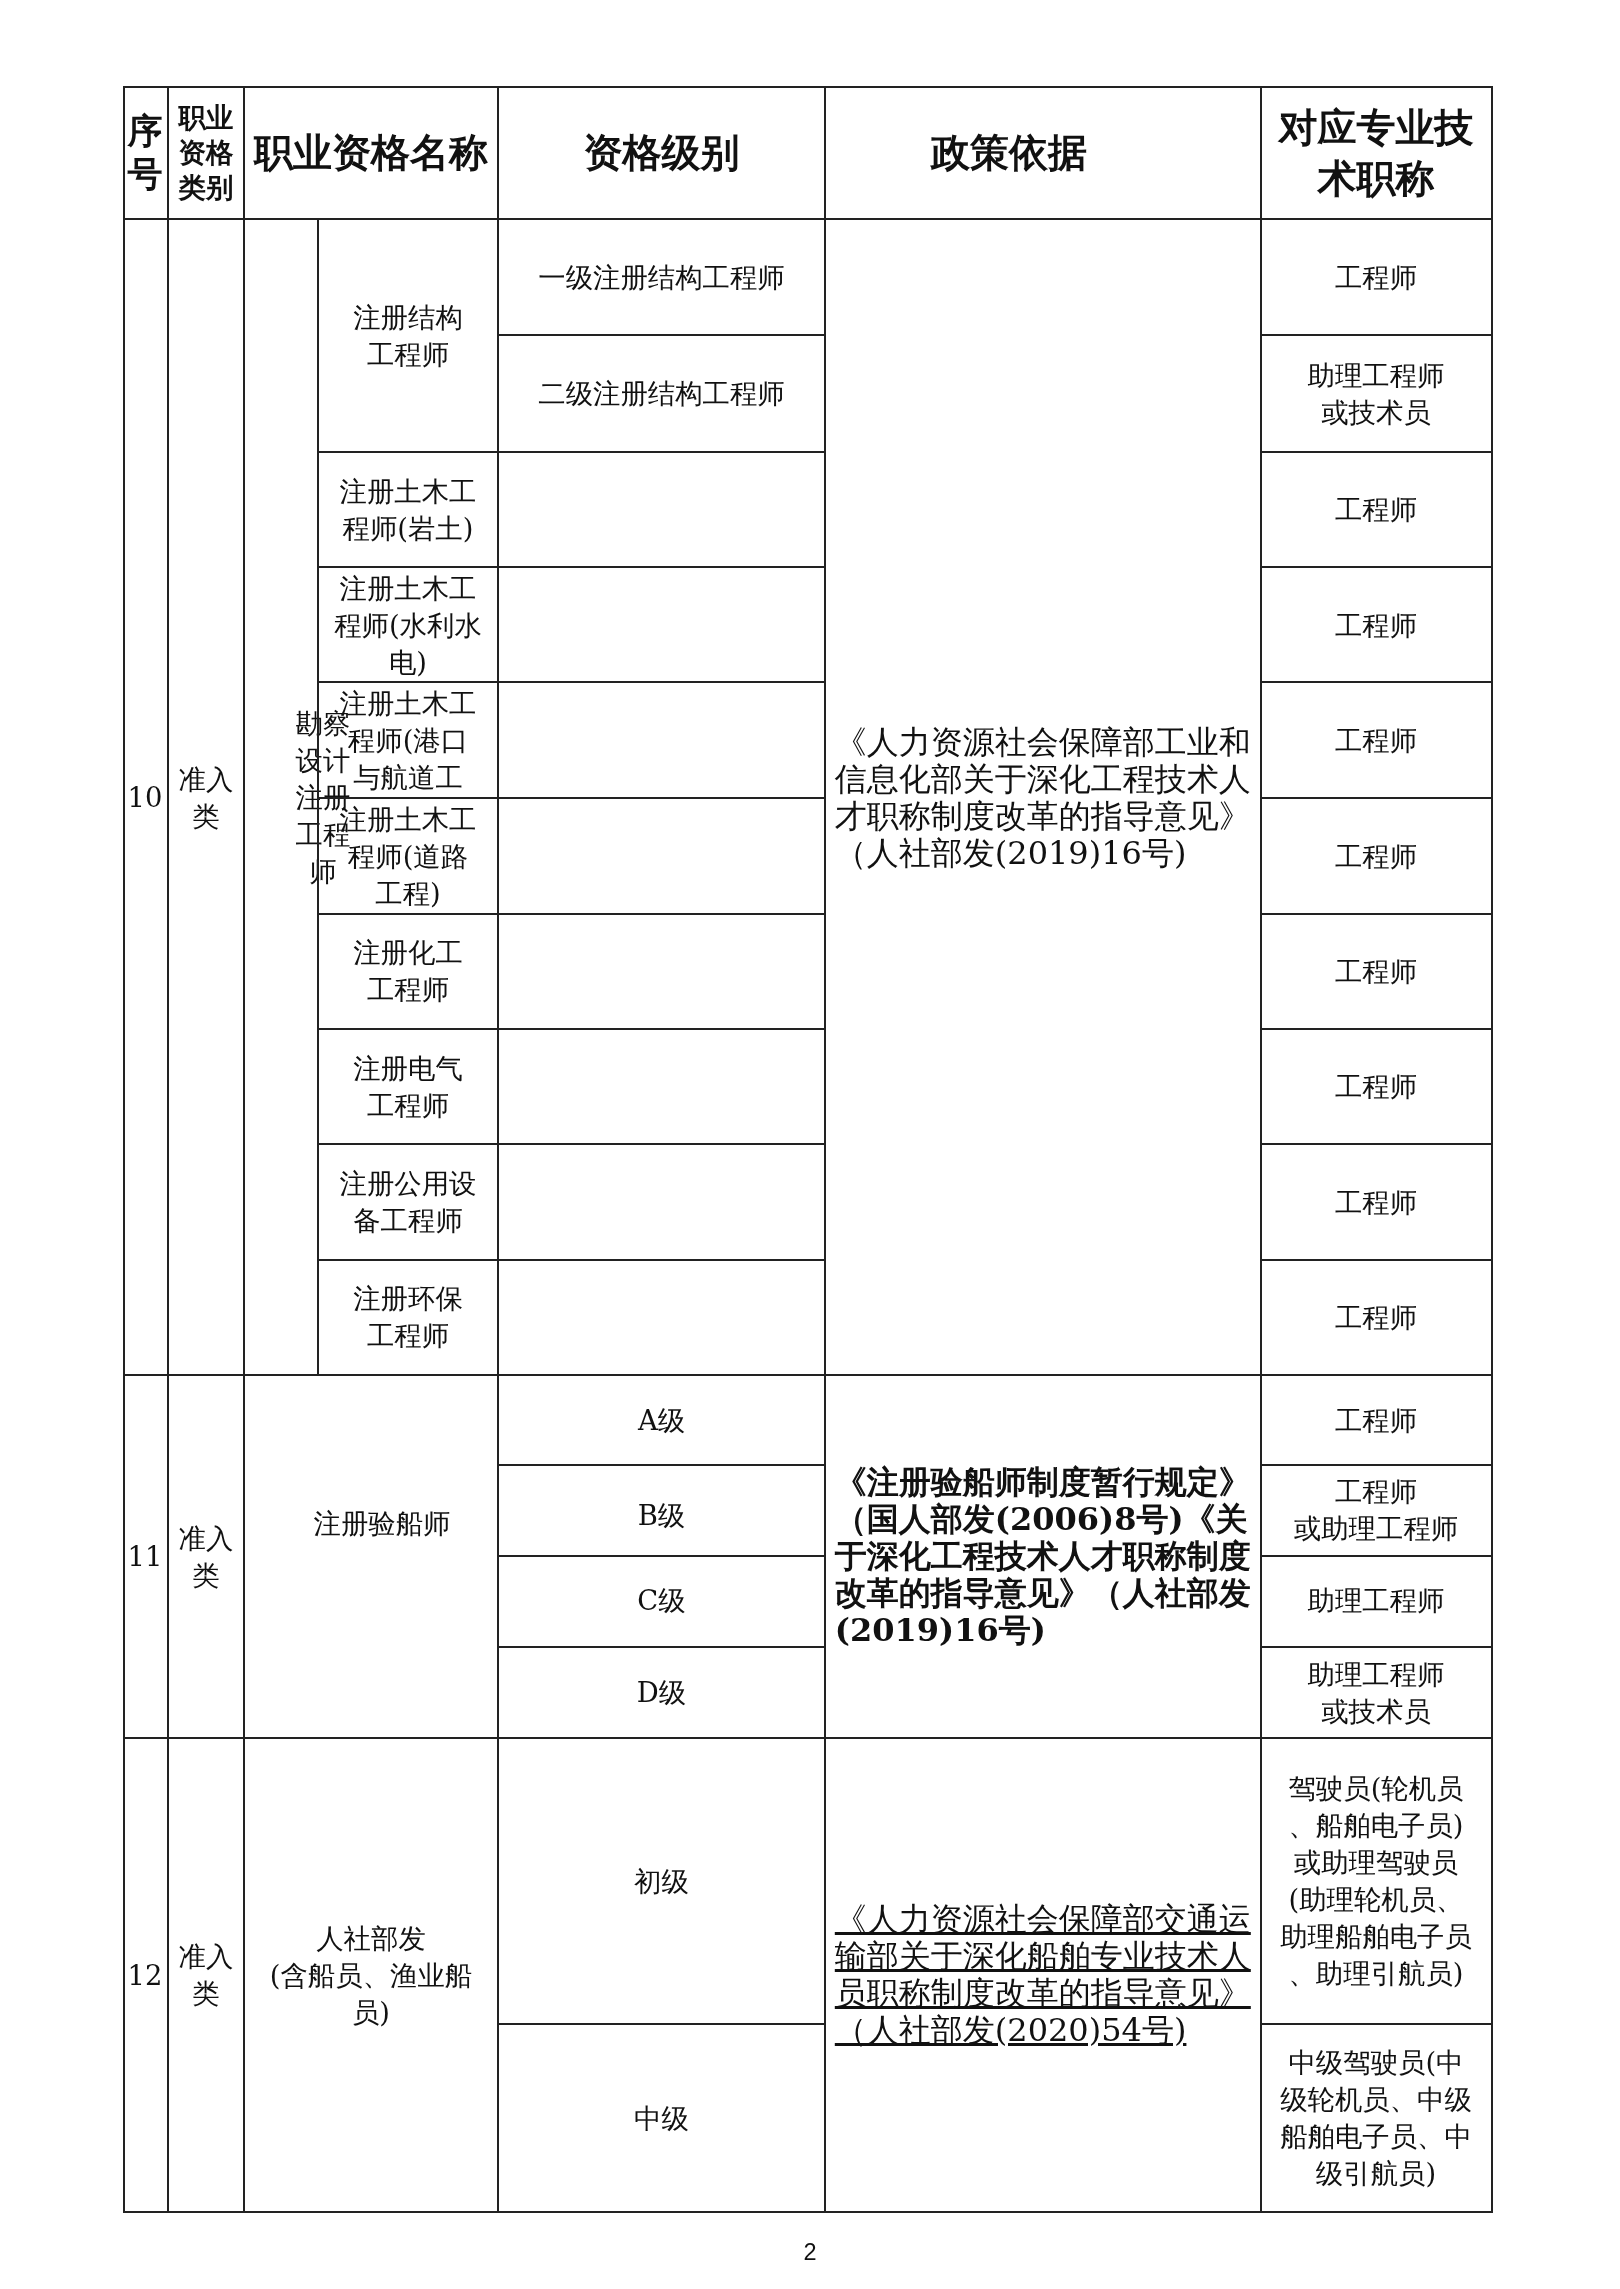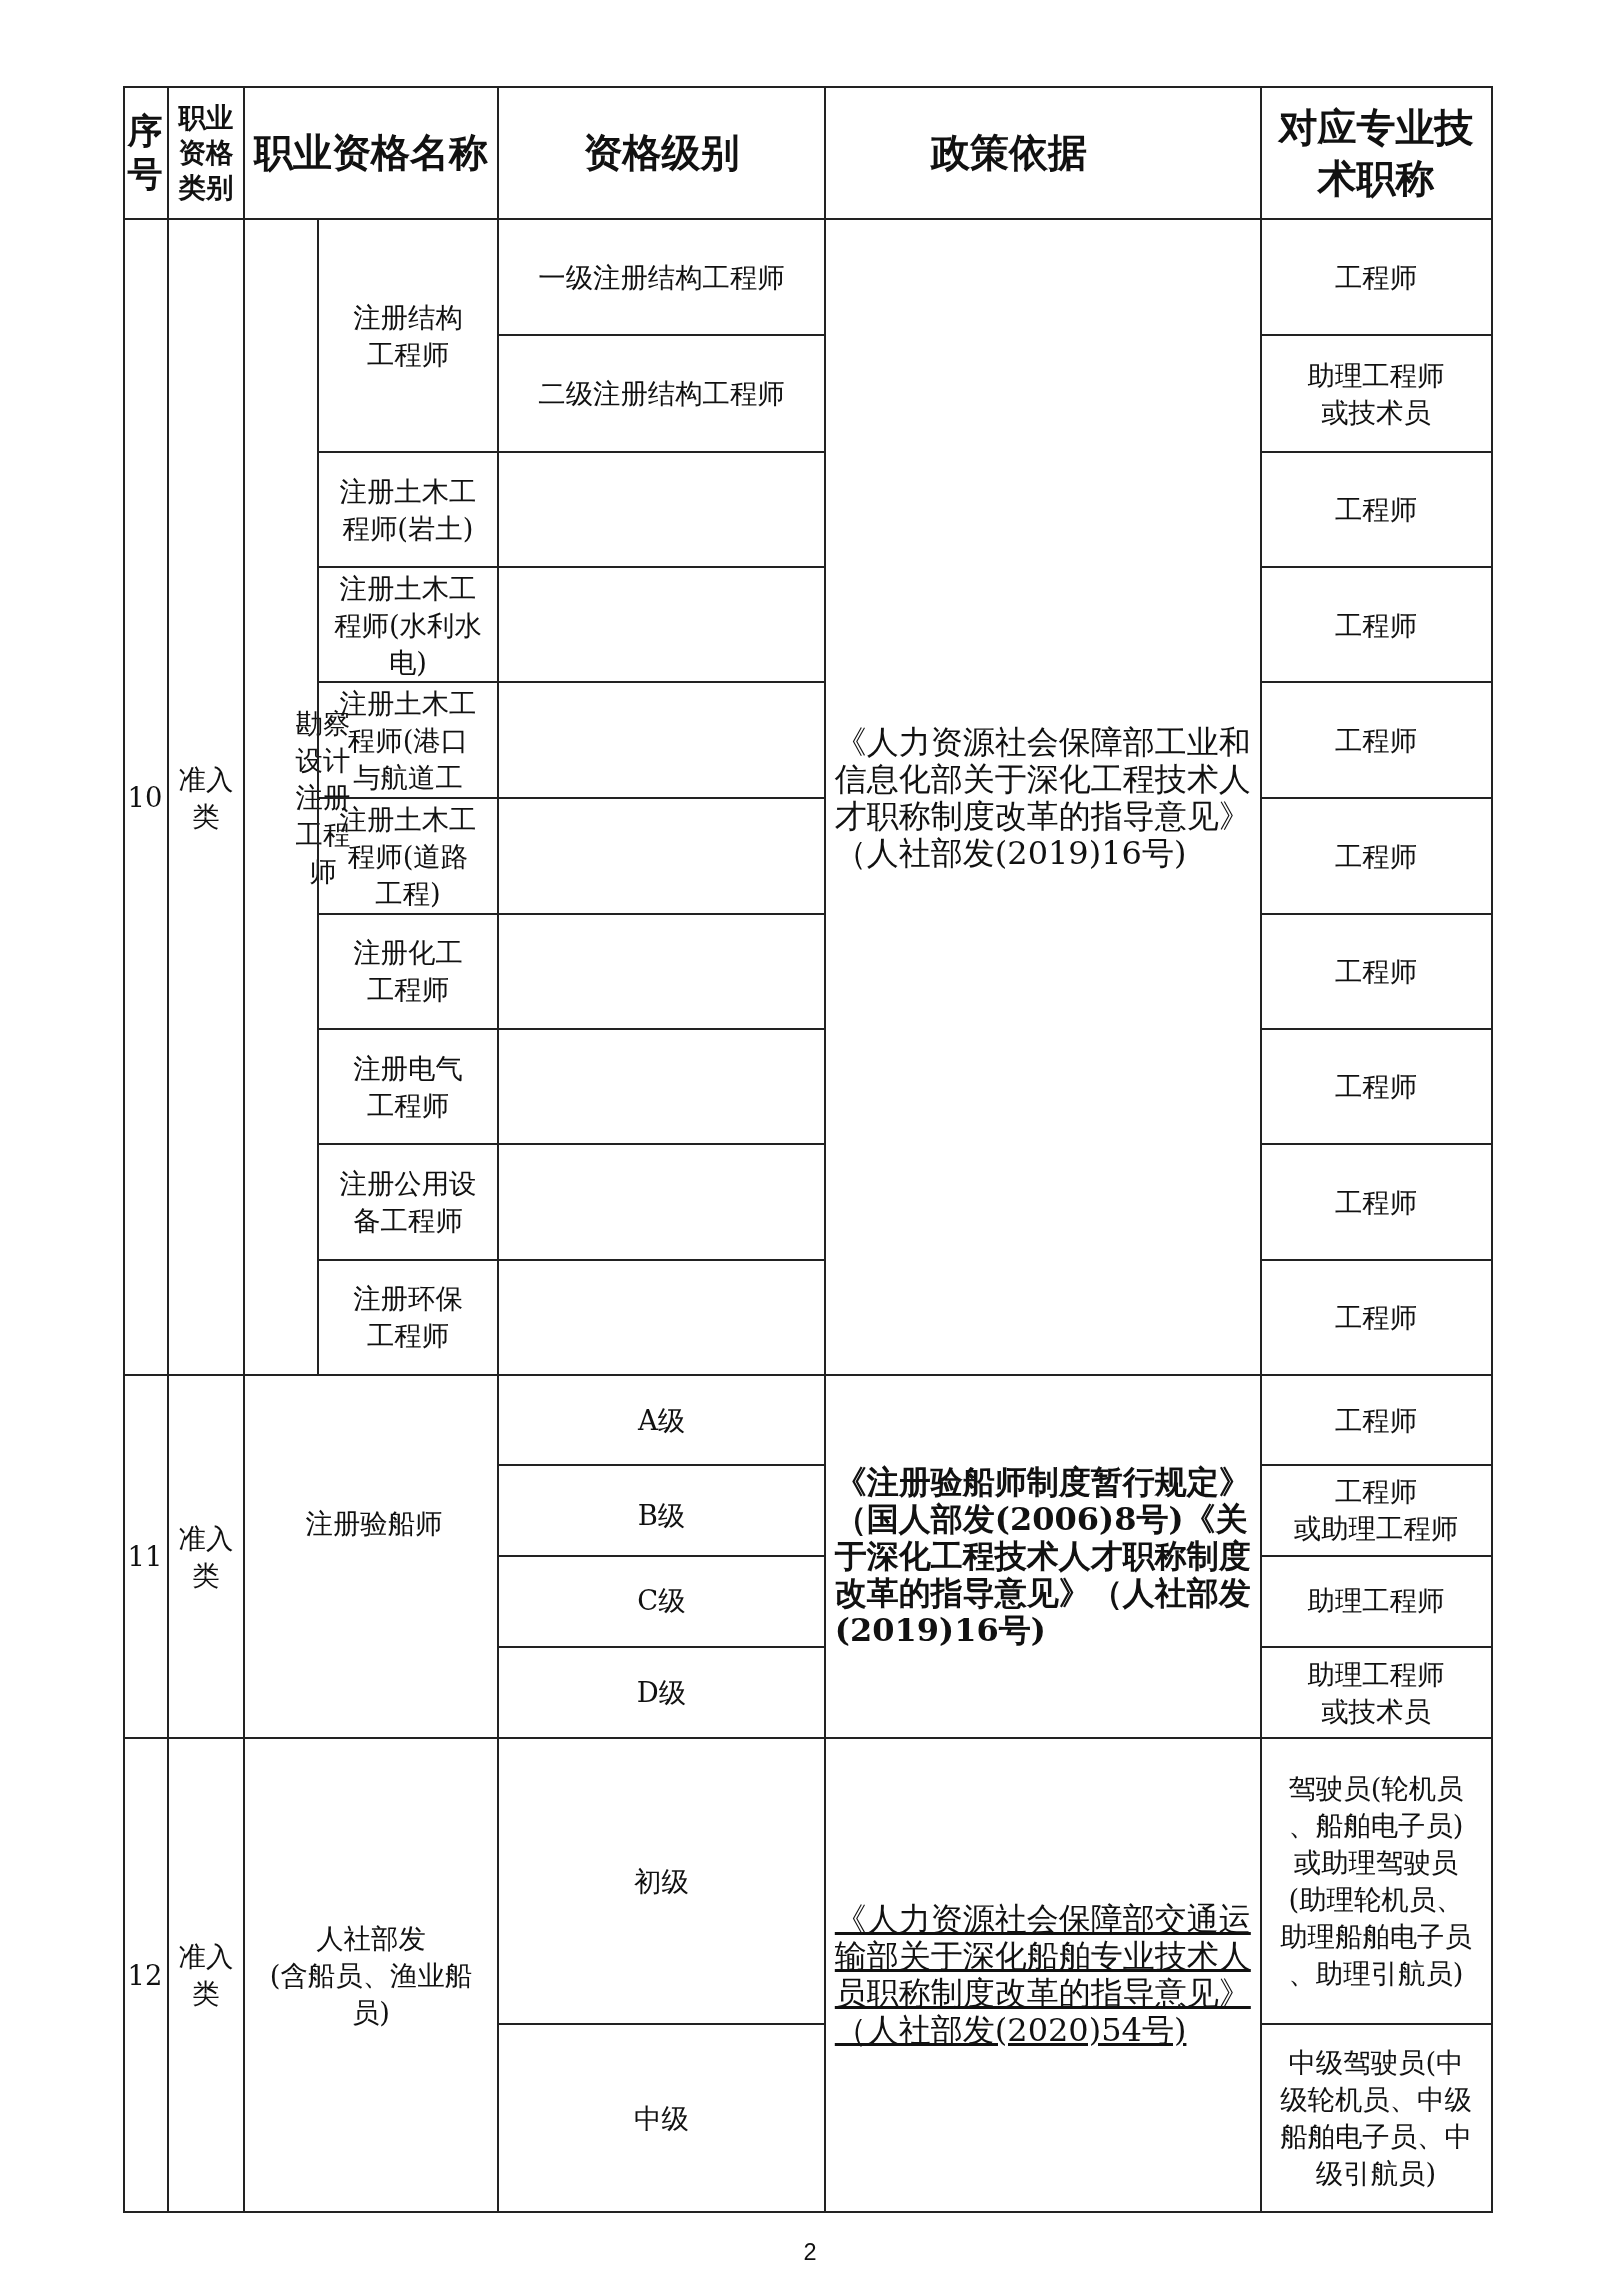--- a/index.html
+++ b/index.html
@@ -77,21 +77,21 @@
 
 <div class="cell t" style="left:318px;top:1259px;width:180px;height:116px;">注册环保
 工程师</div>
 <div class="cell t" style="left:1261px;top:1259px;width:230px;height:116px;">工程师</div>
 
 <div class="cell p" style="left:825px;top:219px;width:436px;height:1157px;">《人力资源社会保障部工业和信息化部关于深化工程技术人才职称制度改革的指导意见》（人社部发(2019)16号)</div>
 
 <div class="cell t" style="left:123px;top:1375px;width:44px;height:363px;">11</div>
 <div class="cell t" style="left:168px;top:1375px;width:76px;height:363px;">准入
 类</div>
-<div class="cell t" style="left:244px;top:1375px;width:254px;height:296px;padding-left:6px;">注册验船师</div>
+<div class="cell t" style="left:252px;top:1375px;width:254px;height:296px;padding-left:6px;">注册验船师</div>
 <div class="cell t" style="left:498px;top:1375px;width:327px;height:90px;">A级</div>
 <div class="cell t" style="left:498px;top:1465px;width:327px;height:100px;">B级</div>
 <div class="cell t" style="left:498px;top:1555px;width:327px;height:91px;">C级</div>
 <div class="cell t" style="left:498px;top:1647px;width:327px;height:91px;">D级</div>
 <div class="cell p" style="left:825px;top:1375px;width:436px;height:363px;font-weight:bold;">《注册验船师制度暂行规定》（国人部发(2006)8号)《关于深化工程技术人才职称制度改革的指导意见》（人社部发(2019)16号)</div>
 <div class="cell t" style="left:1261px;top:1375px;width:230px;height:90px;">工程师</div>
 <div class="cell t" style="left:1261px;top:1465px;width:230px;height:90px;">工程师
 或助理工程师</div>
 <div class="cell t" style="left:1261px;top:1555px;width:230px;height:91px;">助理工程师</div>
 <div class="cell t" style="left:1261px;top:1647px;width:230px;height:91px;">助理工程师

